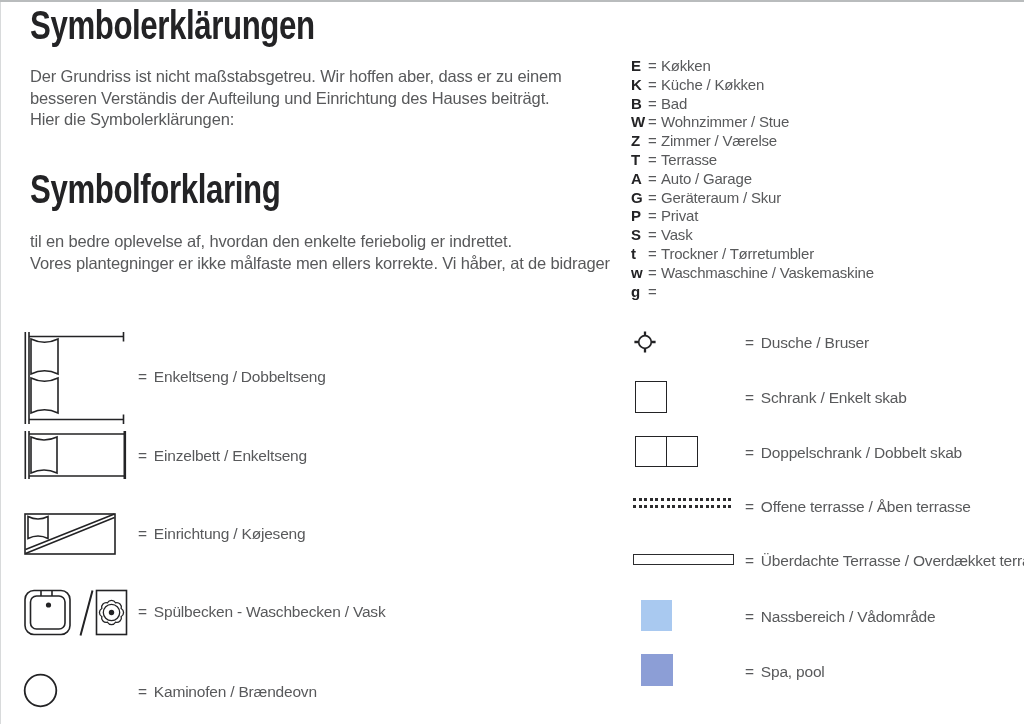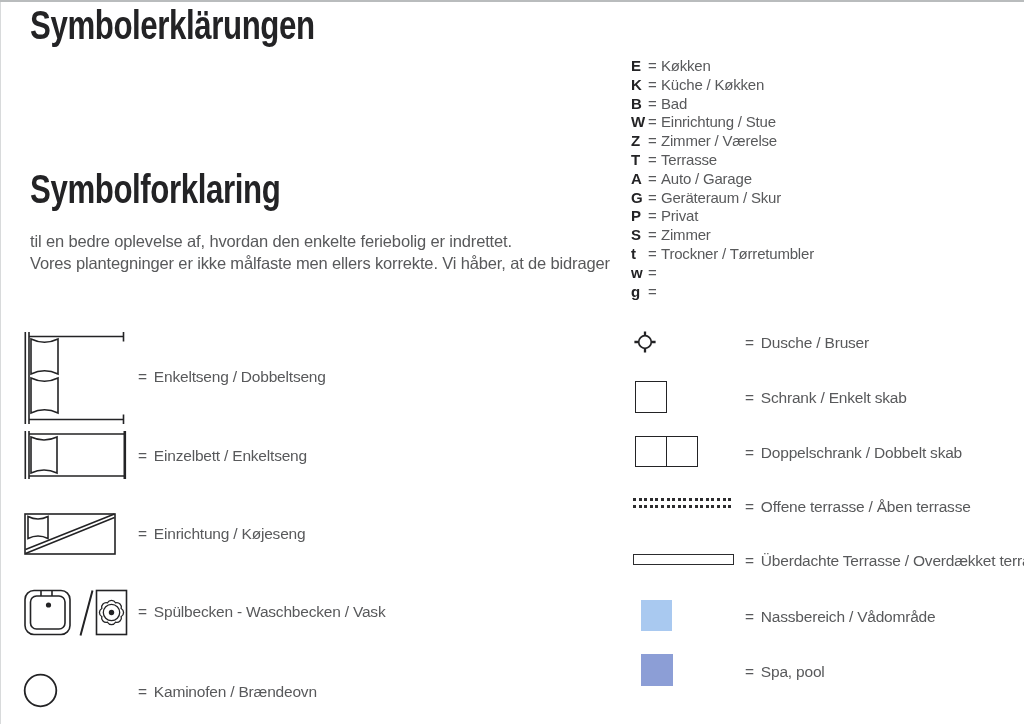--- a/index.html
+++ b/index.html
@@ -64,20 +64,25 @@
   .covered{position:absolute;box-sizing:border-box;border:1.7px solid #2c2c2e;background:#fff;}
   .swatch{position:absolute;}
 </style>
 </head>
 <body>
 
 <div class="page">
   <div class="edge-left"></div>
 
   <div class="h-title" style="left:30px;top:1px;">Symbolerklärungen</div>
+  <div class="para" style="left:30px;top:64px;">
+    <div>Der Grundriss ist nicht maßstabsgetreu. Wir hoffen aber, dass er zu einem</div>
+    <div>besseren Verständis der Aufteilung und Einrichtung des Hauses beiträgt.</div>
+    <div>Hier die Symbolerklärungen:</div>
+  </div>
 
   <div class="h-title" style="left:30px;top:165px;">Symbolforklaring</div>
   <div class="para" style="left:30px;top:229px;">
     <div>til en bedre oplevelse af, hvordan den enkelte feriebolig er indrettet.</div>
     <div>Vores plantegninger er ikke målfaste men ellers korrekte. Vi håber, at de bidrager</div>
   </div>
 
   <div class="abbr-list">
     <div class="abbr-row">
         <span class="abbr-letter">E</span>
@@ -90,21 +95,21 @@
         <span class="abbr-def">Küche / Køkken</span>
       </div>
     <div class="abbr-row">
         <span class="abbr-letter">B</span>
         <span class="abbr-eq">=</span>
         <span class="abbr-def">Bad</span>
       </div>
     <div class="abbr-row">
         <span class="abbr-letter">W</span>
         <span class="abbr-eq">=</span>
-        <span class="abbr-def">Einrichtung / Stue</span>
+        <span class="abbr-def">Wohnzimmer / Stue</span>
       </div>
     <div class="abbr-row">
         <span class="abbr-letter">Z</span>
         <span class="abbr-eq">=</span>
         <span class="abbr-def">Zimmer / Værelse</span>
       </div>
     <div class="abbr-row">
         <span class="abbr-letter">T</span>
         <span class="abbr-eq">=</span>
         <span class="abbr-def">Terrasse</span>
@@ -120,30 +125,31 @@
         <span class="abbr-def">Geräteraum / Skur</span>
       </div>
     <div class="abbr-row">
         <span class="abbr-letter">P</span>
         <span class="abbr-eq">=</span>
         <span class="abbr-def">Privat</span>
       </div>
     <div class="abbr-row">
         <span class="abbr-letter">S</span>
         <span class="abbr-eq">=</span>
-        <span class="abbr-def">Zimmer</span>
+        <span class="abbr-def">Vask</span>
       </div>
     <div class="abbr-row">
         <span class="abbr-letter">t</span>
         <span class="abbr-eq">=</span>
         <span class="abbr-def">Trockner / Tørretumbler</span>
       </div>
     <div class="abbr-row">
         <span class="abbr-letter">w</span>
         <span class="abbr-eq">=</span>
+        <span class="abbr-def">Waschmaschine / Vaskemaskine</span>
       </div>
     <div class="abbr-row">
         <span class="abbr-letter">g</span>
         <span class="abbr-eq">=</span>
       </div>
   </div>
 
   <div class="icon-abs" style="left:24px;top:330px;">
     <svg width="104" height="92" viewBox="0 0 104 92" fill="none" stroke="#232325" stroke-width="1.6">
       <path d="M1.3 0V92 M5 0V92"></path>

